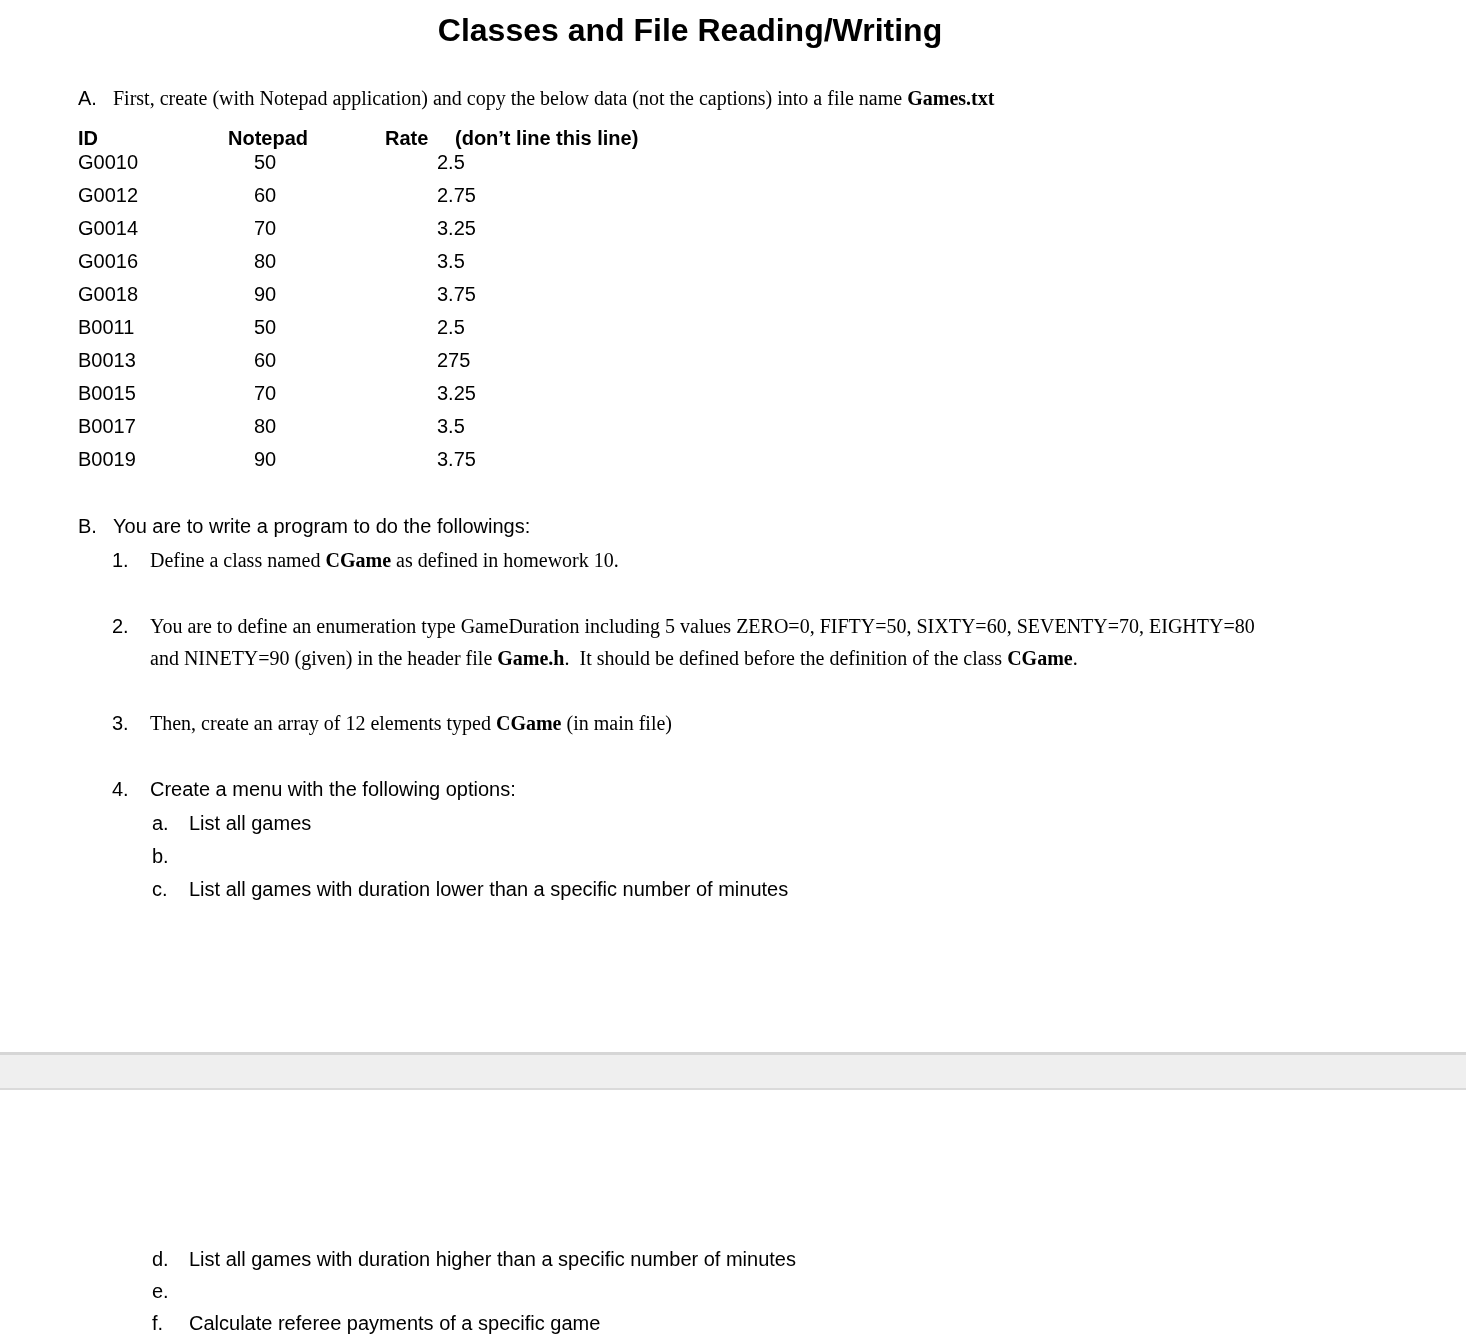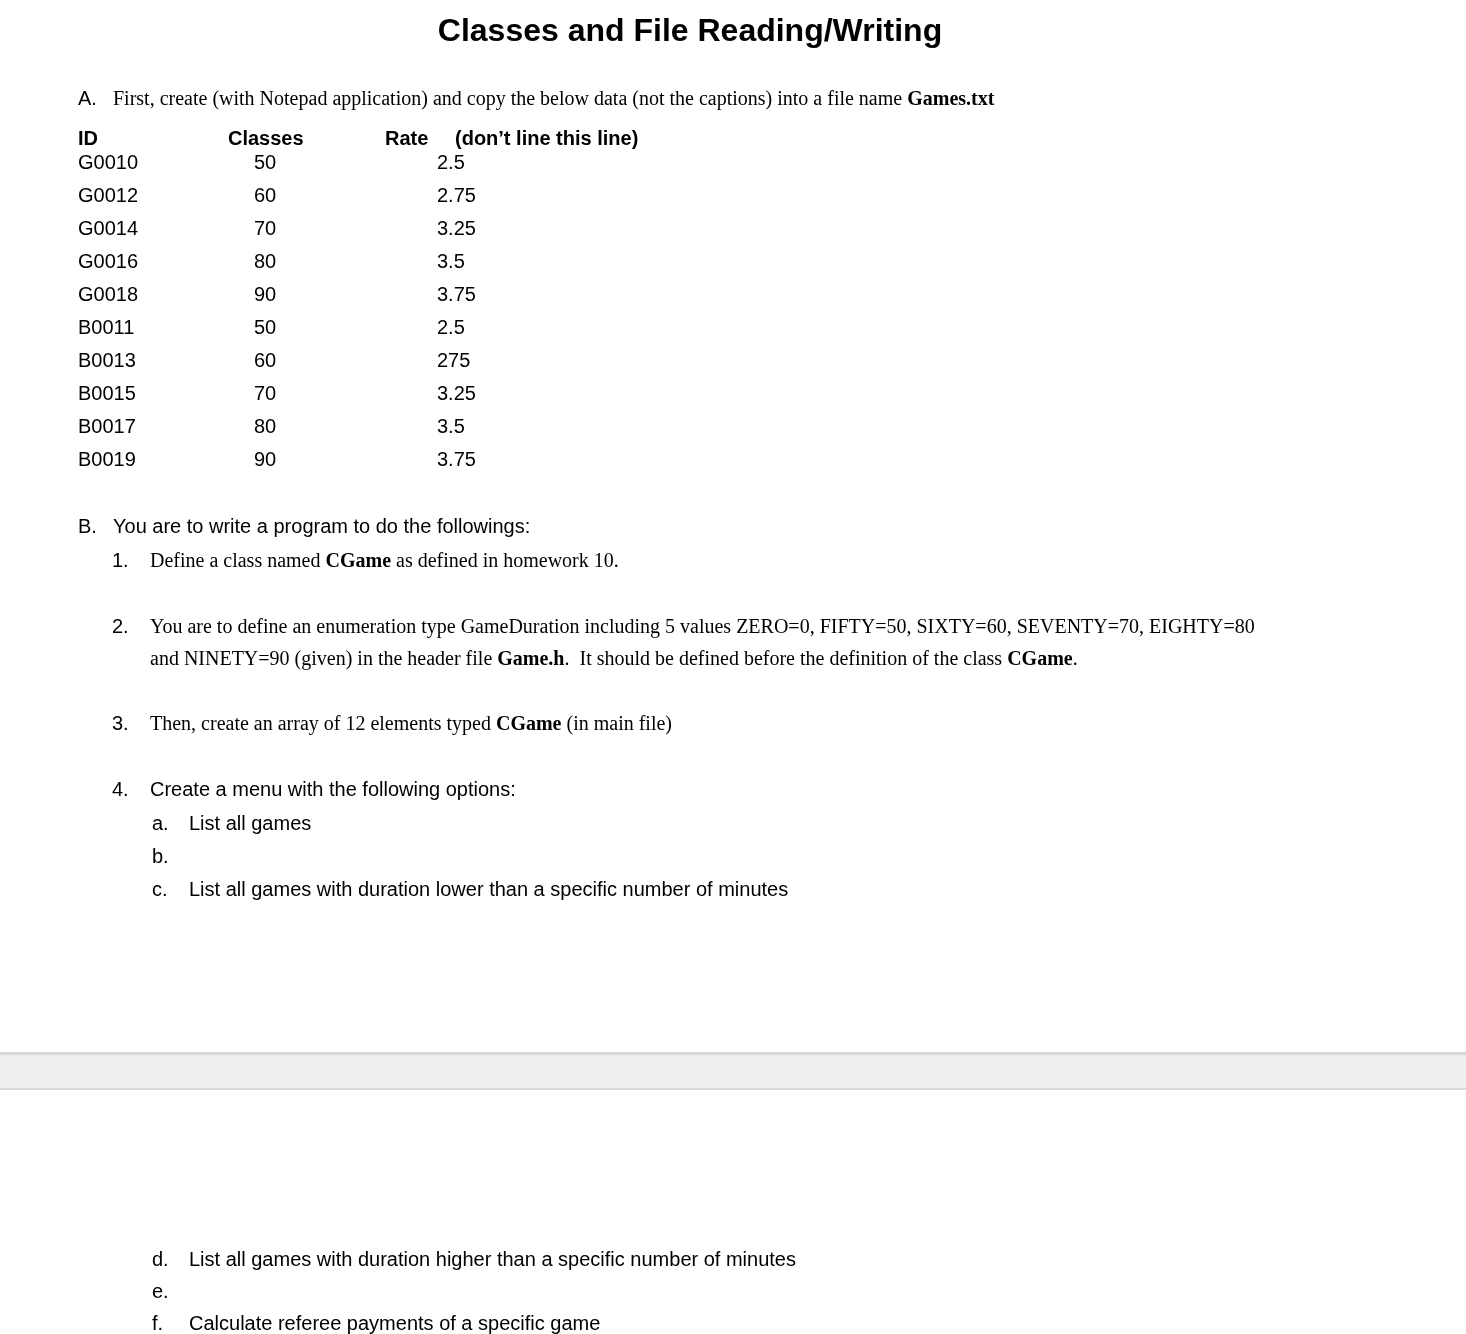--- a/index.html
+++ b/index.html
@@ -69,21 +69,21 @@
 
   <div class="title">Classes and File Reading/Writing</div>
 
   <div class="line" style="left:78px; top:85px;">
     <span class="marker mA">A.</span>
     <span class="rich"><span>First, create (with Notepad application) and copy the below data (not the captions) into a file name </span><span class="b">Games.txt</span></span>
   </div>
 
   <div class="thead">
     <span class="c-id">ID</span>
-    <span class="c-dur">Classes</span>
+    <span class="c-dur">Notepad</span>
     <span class="c-rate">Rate</span>
     <span>(don’t line this line)</span>
   </div>
 
   <div class="tbody">
     <div class="trow">
       <span class="c-id">G0010</span>
       <span class="c-dur">50</span>
       <span class="c-rate">2.5</span>
     </div>

